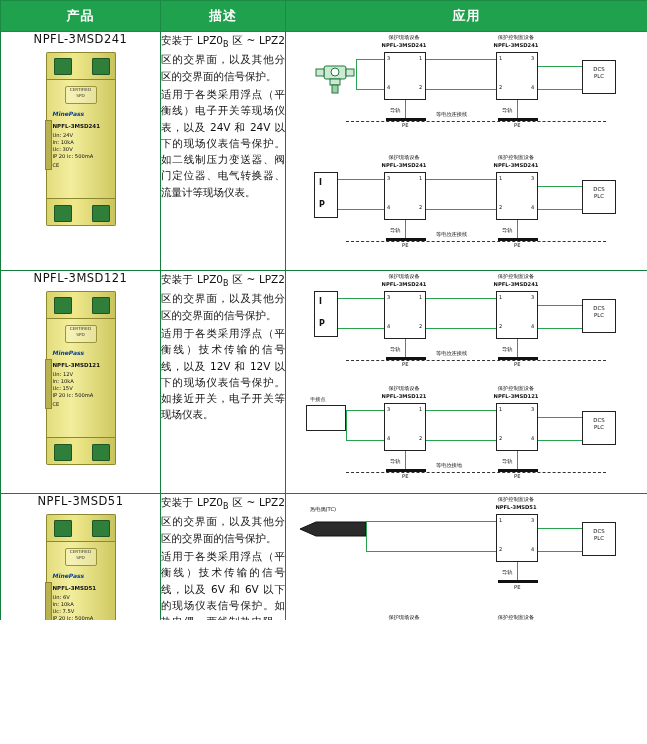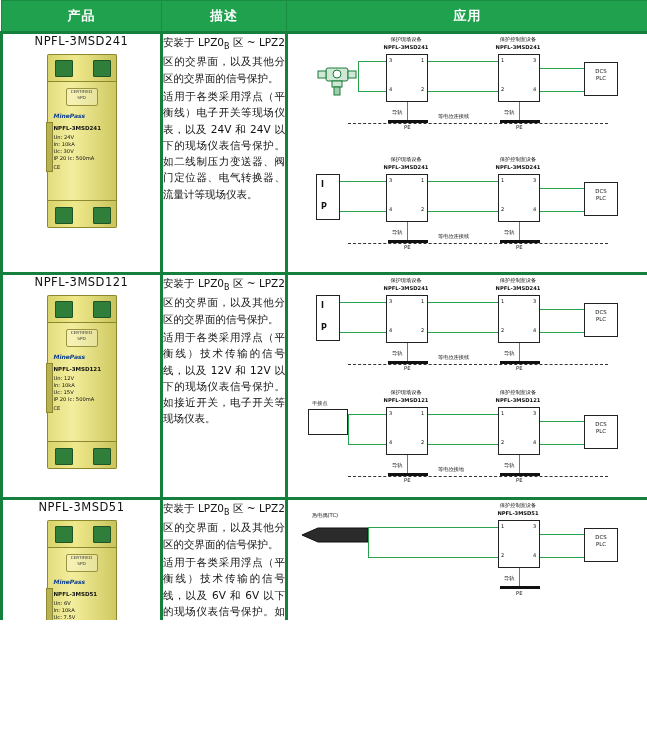--- a/index.html
+++ b/index.html
@@ -3,21 +3,21 @@
 <meta charset="utf-8">
 <style>
   html,body{margin:0;padding:0;background:#fff;}
   body{font-family:"DejaVu Sans","Liberation Sans",sans-serif;}
   .page{width:647px;height:620px;position:relative;box-sizing:border-box;}
   table.main{width:647px;border-collapse:collapse;table-layout:fixed;}
   table.main th{
     background:#20a14e;color:#fff;font-size:13px;font-weight:bold;
     border:1px solid #1b8a43;padding:6px 0;text-align:center;letter-spacing:1px;
   }
-  table.main td{border:3px solid #15803d;vertical-align:top;padding:0;}
+  table.main td{border:1px solid #15803d;vertical-align:top;padding:0;}
   .col-prod{width:160px;}
   .col-desc{width:125px;}
   .col-app{width:362px;}
 
   .prod-cell{text-align:center;padding:10px 4px 8px 4px;}
   .prod-name{font-size:11.5px;color:#111;margin-bottom:6px;letter-spacing:0.5px;}
   .desc-cell{font-size:10.5px;line-height:1.55;color:#111;padding:12px 9px 10px 9px;text-align:justify;}
   .desc-cell p{margin:0 0 2px 0;}
   .sub{font-size:8px;vertical-align:sub;}
 

